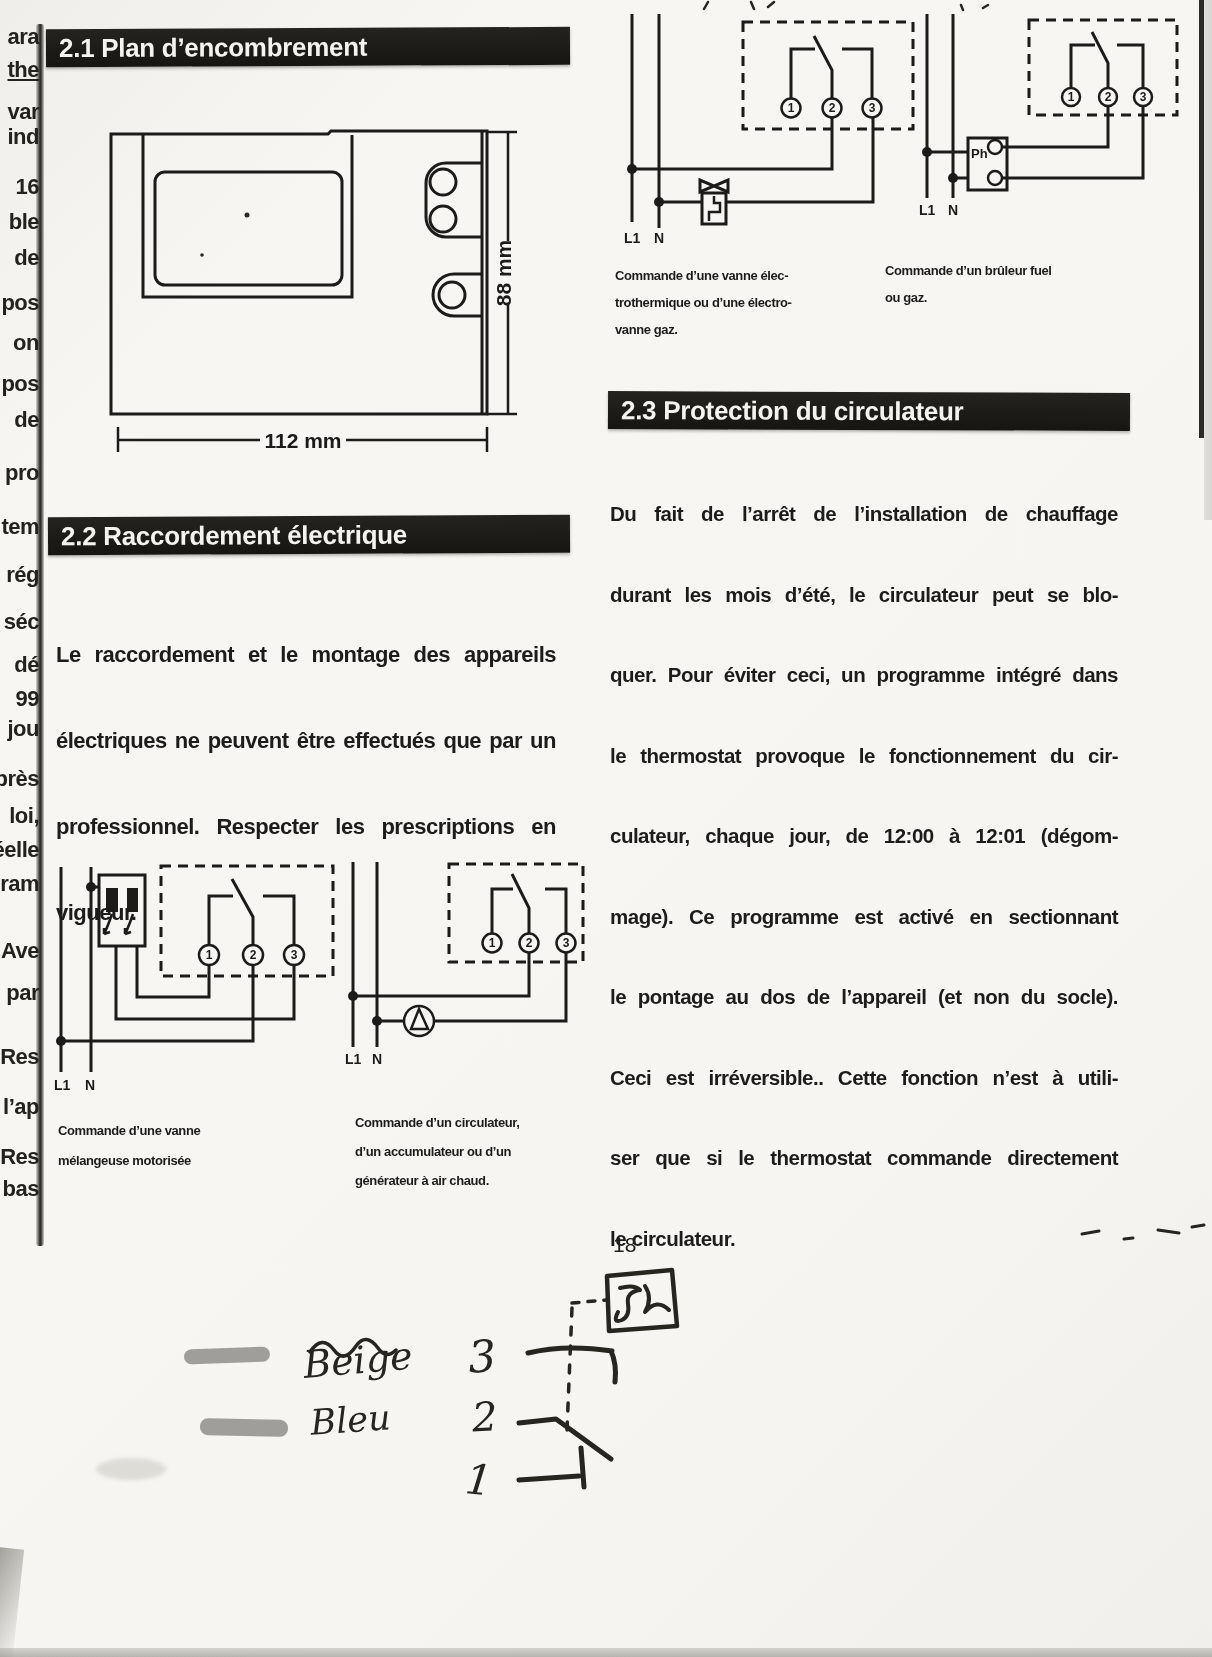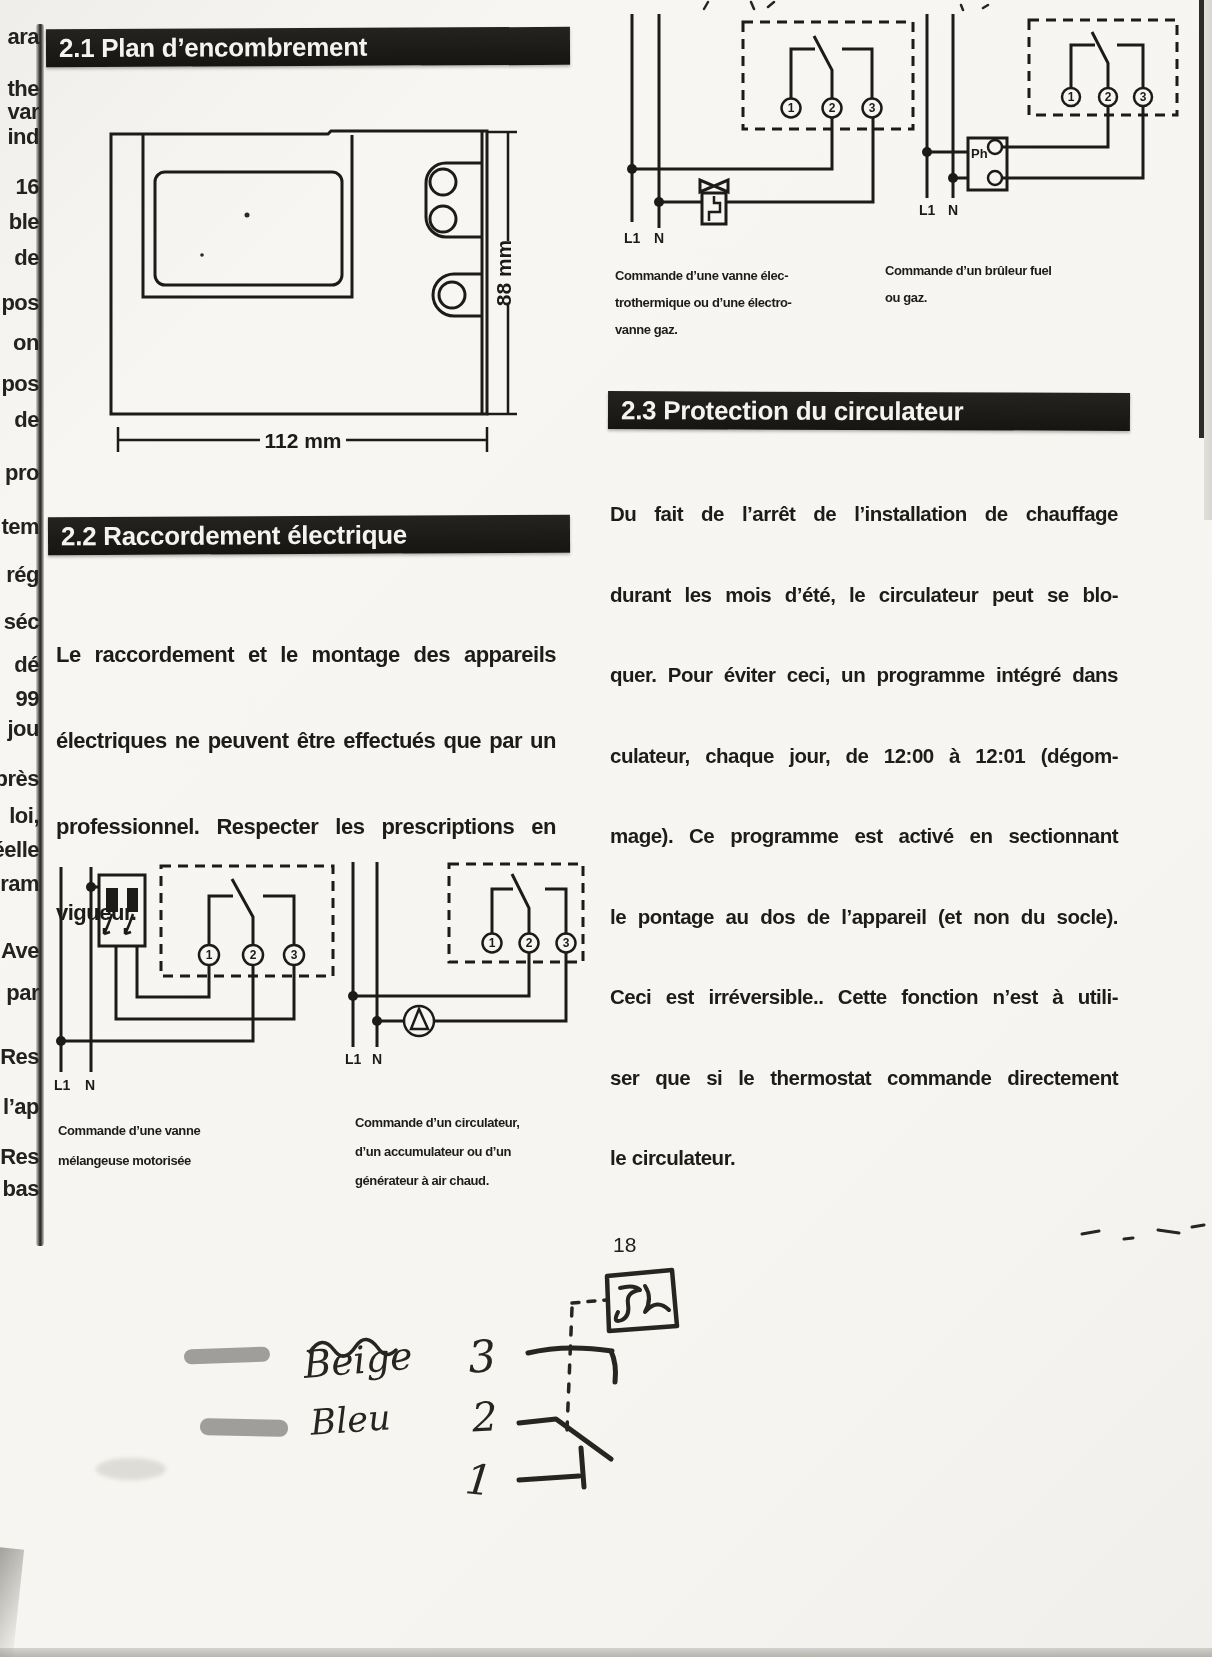--- a/index.html
+++ b/index.html
@@ -53,21 +53,21 @@
 
 <div class="abs gutter"></div>
 <div class="abs rightedge"></div>
 <div class="abs rightwash"></div>
 <div class="abs corner-smudge"></div>
 <div class="abs bottom-edge"></div>
 <div class="abs soft-smudge"></div>
 
 <div id="margin-col" class="abs">
     <span style="top: 24px;">ara</span>
-    <span style="top: 76px;">the</span>
+    <span style="top: 57px; text-decoration: underline;">the</span>
     <span style="top: 99px; text-align: right;">var</span>
     <span style="top: 124px;">ind</span>
     <span style="top: 174px;">16</span>
     <span style="top: 209px;">ble</span>
     <span style="top: 245px;">de</span>
     <span style="top: 290px;">pos</span>
     <span style="top: 330px;">on</span>
     <span style="top: 371px;">pos</span>
     <span style="top: 407px;">de</span>
     <span style="top: 460px;">pro</span>
@@ -183,20 +183,21 @@
   <div>ou gaz.</div>
 </div>
 
 <div class="abs secbar" style="left:608px;top:392px;width:509px;height:38px;transform:rotate(0.2deg);">
   <span>2.3 Protection du circulateur</span>
 </div>
 <div class="abs para" style="left:610px;top:450px;width:508px;font-size:20.5px;line-height:32.5px;">
   <div class="ln">Du fait de l’arrêt de l’installation de chauffage</div>
   <div class="ln">durant les mois d’été, le circulateur peut se blo-</div>
   <div class="ln">quer. Pour éviter ceci, un programme intégré dans</div>
+  <div class="ln">le thermostat provoque le fonctionnement du cir-</div>
   <div class="ln">culateur, chaque jour, de 12:00 à 12:01 (dégom-</div>
   <div class="ln">mage). Ce programme est activé en sectionnant</div>
   <div class="ln">le pontage au dos de l’appareil (et non du socle).</div>
   <div class="ln">Ceci est irréversible.. Cette fonction n’est à utili-</div>
   <div class="ln">ser que si le thermostat commande directement</div>
   <div class="ln last">le circulateur.</div>
 </div>
 
 <div class="abs secbar" style="left:48px;top:516px;width:509px;height:38px;transform:rotate(-0.3deg);">
   <span>2.2 Raccordement électrique</span>

